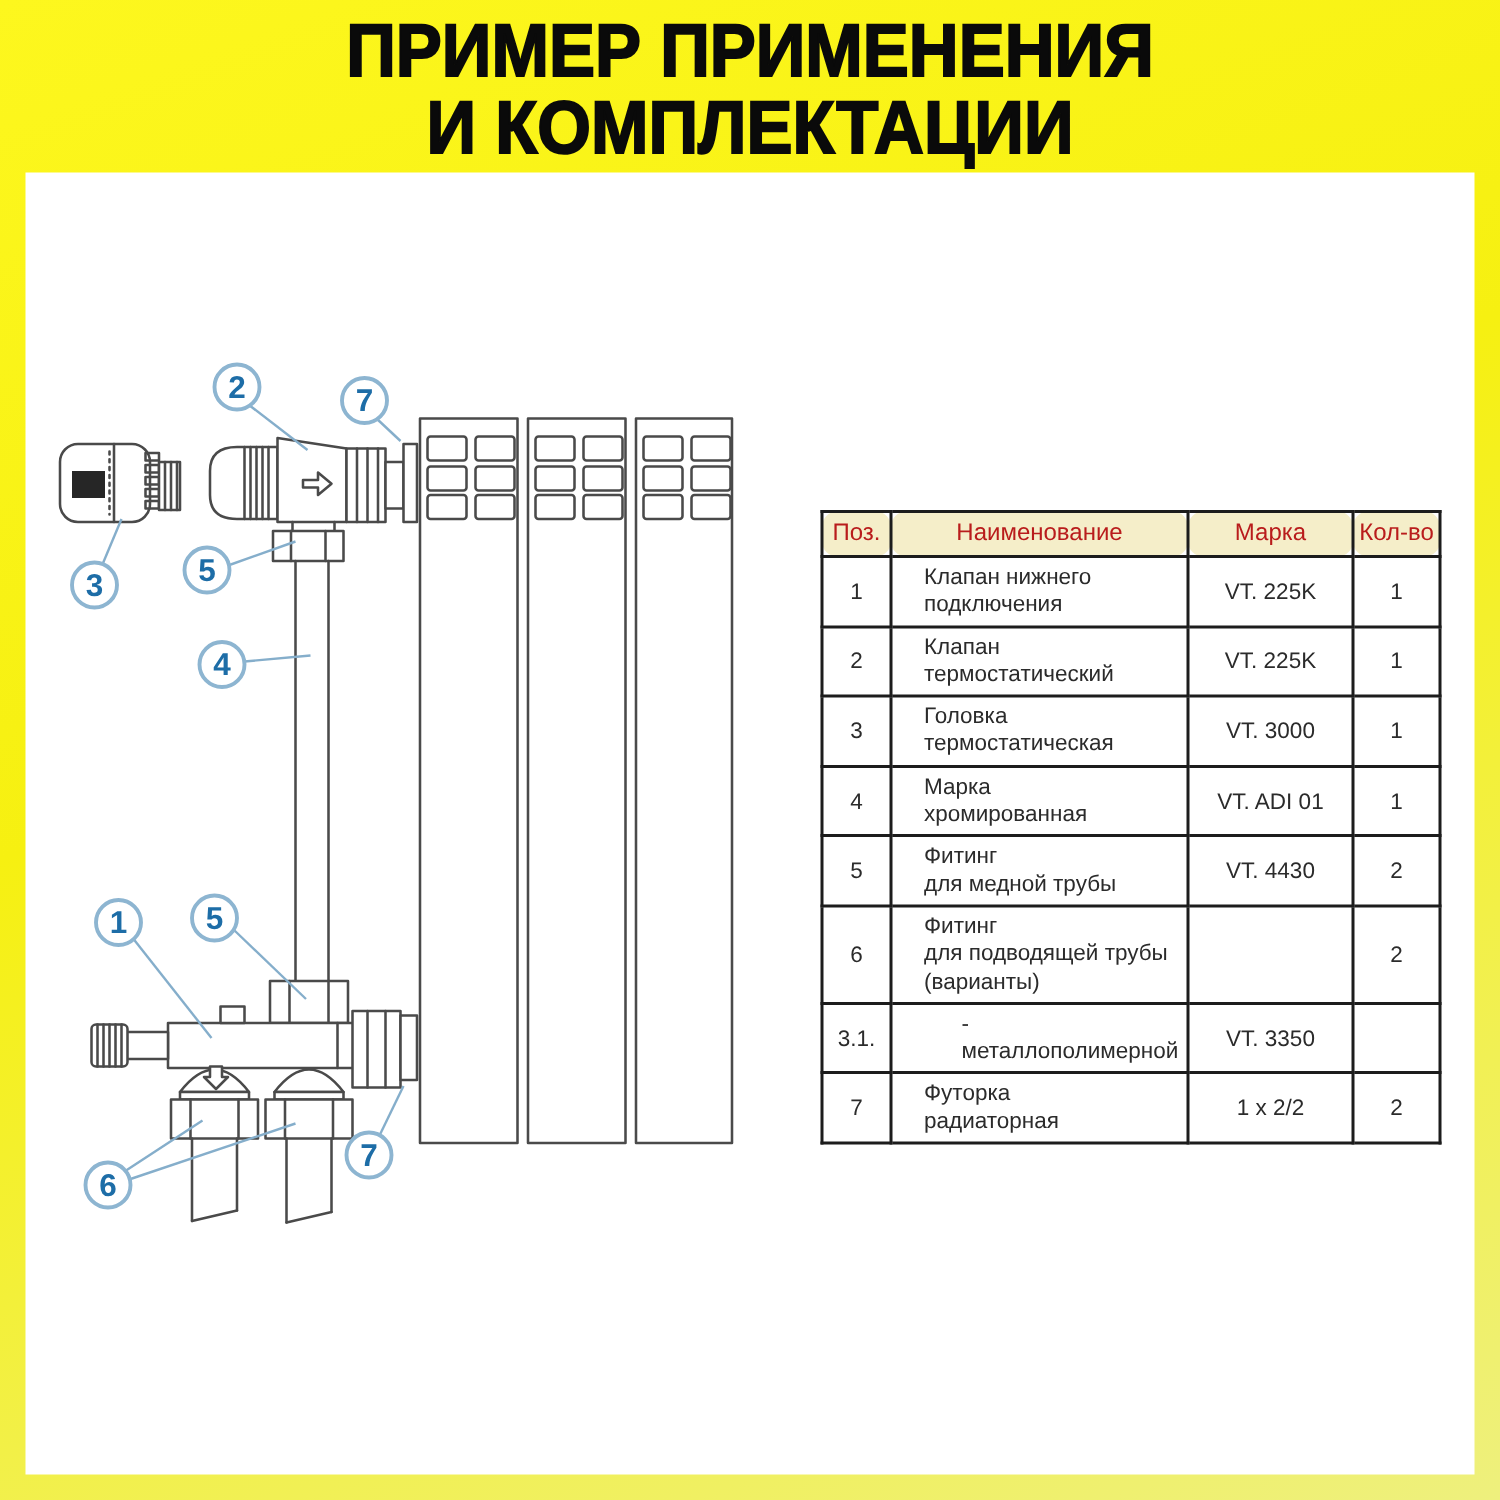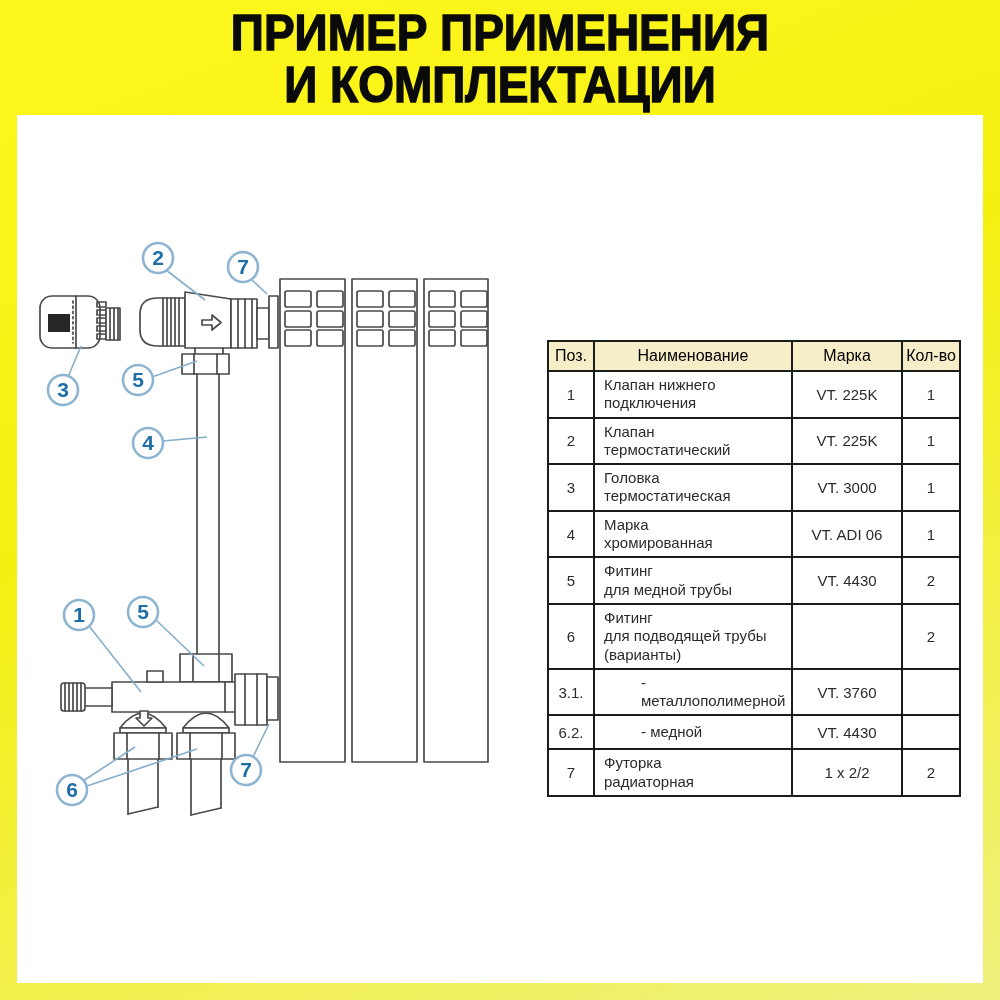--- a/index.html
+++ b/index.html
@@ -24,22 +24,22 @@
   .lnf{stroke:#4a4a4a;stroke-width:1.7;fill:#ffffff;stroke-linejoin:round;}
   .leader{stroke:#85aecb;stroke-width:1.6;fill:none;}
   .callout-circle{fill:#ffffff;stroke:#8db5d1;stroke-width:2.6;}
   .callout-num{fill:#1d6da7;font-family:"Liberation Sans",sans-serif;font-size:21px;font-weight:bold;text-anchor:middle;}
   .parts-table-wrap{position:absolute;left:530px;top:225px;width:412px;}
   table.parts{border-collapse:collapse;width:412px;table-layout:fixed;}
   table.parts th,table.parts td{
     border:2px solid #1c1c1c;color:#2b2b2b;font-size:15px;
     text-align:center;vertical-align:middle;padding:4px 3px;
   }
-  table.parts th{background:#f5eec9;font-weight:normal;font-size:16px;padding:5px 2px;color:#000000;}
-  table.parts td.name-cell{text-align:left;padding-left:9px;white-space:pre-line;line-height:1.22;}
+  table.parts th{background:#f5eec9;font-weight:normal;font-size:16px;padding:5px 2px;color:#b91c1c;border-radius:10px;}
+  table.parts td.name-cell{text-align:left;padding-left:21px;white-space:pre-line;line-height:1.22;}
   table.parts td.name-cell.indent{padding-left:46px;}
   table.parts td{height:24px;}
 </style>
 </head>
 <body>
 
 <div class="title-band">
   <div>ПРИМЕР ПРИМЕНЕНИЯ</div>
   <div>И КОМПЛЕКТАЦИИ</div>
 </div>
@@ -245,48 +245,42 @@
             <td>3</td>
             <td class="name-cell">Головка
 термостатическая</td>
             <td>VT. 3000</td>
             <td>1</td>
           </tr>
           <tr>
             <td>4</td>
             <td class="name-cell">Марка
 хромированная</td>
-            <td>VT. ADI 06</td>
+            <td>VT. ADI 01</td>
             <td>1</td>
           </tr>
           <tr>
             <td>5</td>
             <td class="name-cell">Фитинг
 для медной трубы</td>
             <td>VT. 4430</td>
             <td>2</td>
           </tr>
           <tr>
             <td>6</td>
             <td class="name-cell">Фитинг
 для подводящей трубы
 (варианты)</td>
             <td></td>
             <td>2</td>
           </tr>
           <tr>
             <td>3.1.</td>
             <td class="name-cell indent">- металлополимерной</td>
-            <td>VT. 3760</td>
-            <td></td>
-          </tr>
-          <tr>
-            <td>6.2.</td>
-            <td class="name-cell indent">- медной</td>
-            <td>VT. 4430</td>
+            <td>VT. 3350</td>
             <td></td>
           </tr>
           <tr>
             <td>7</td>
             <td class="name-cell">Футорка
 радиаторная</td>
             <td>1 x 2/2</td>
             <td>2</td>
           </tr>
         </tbody>

